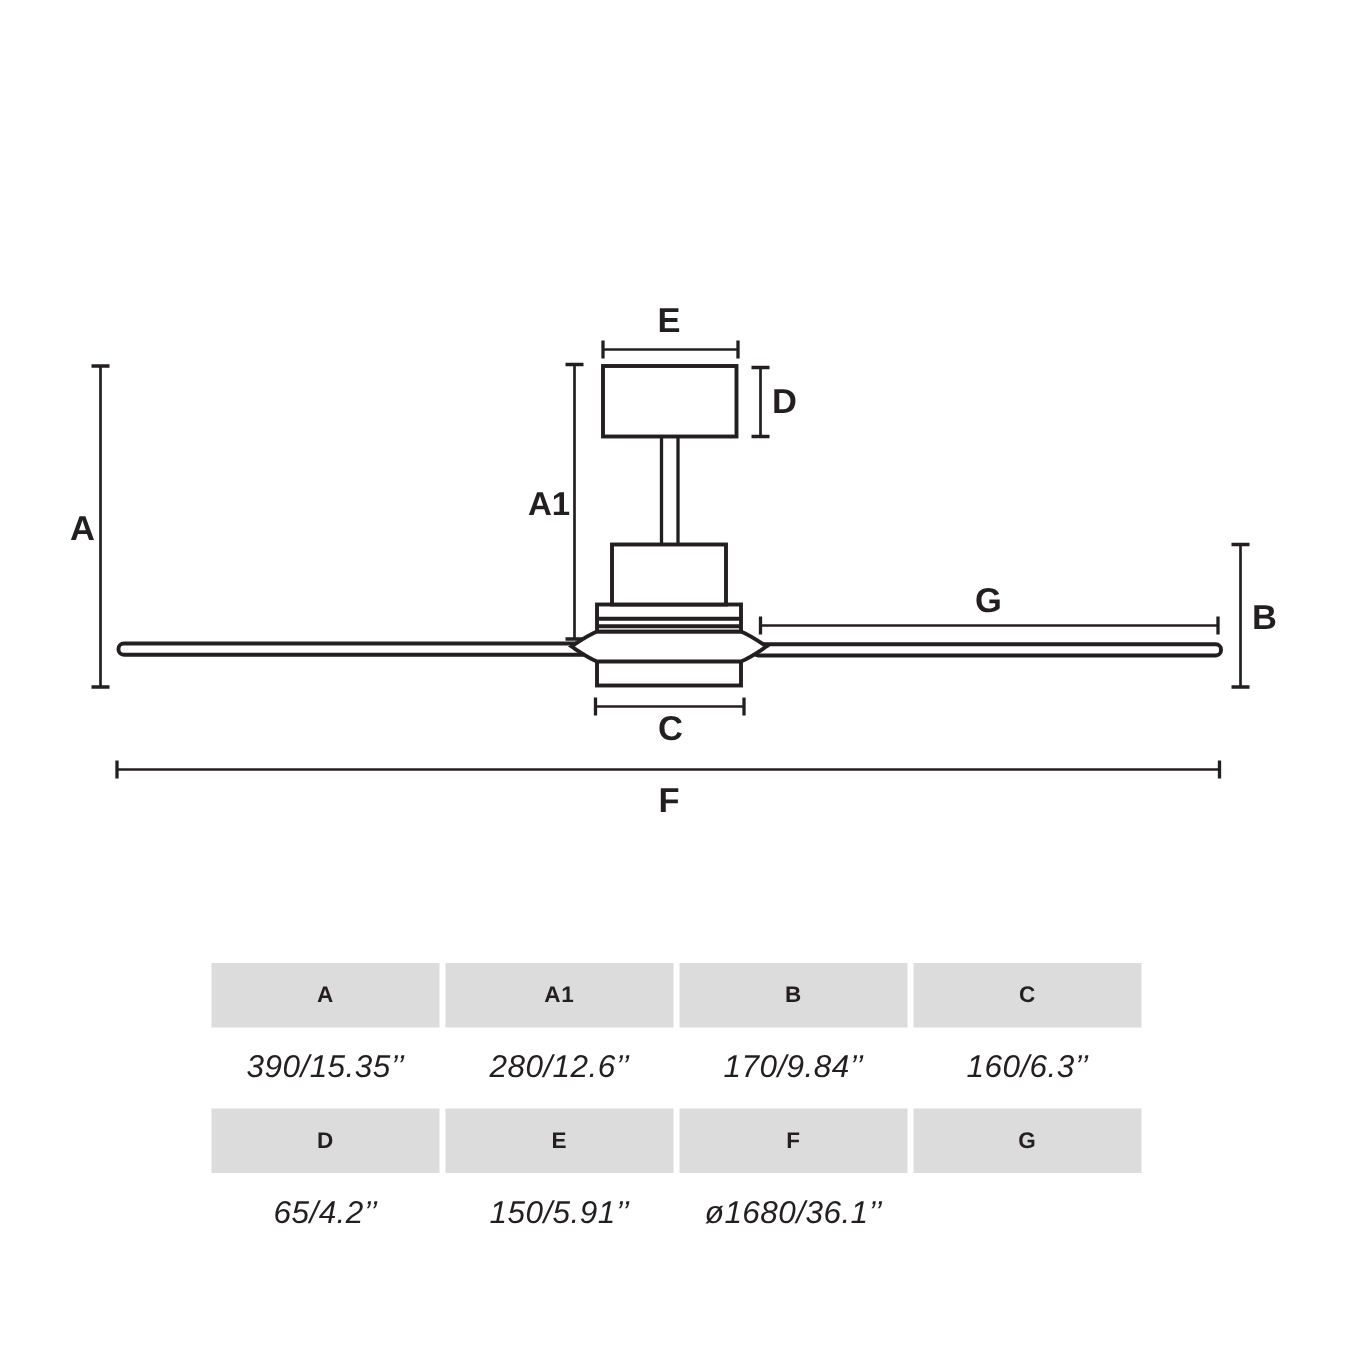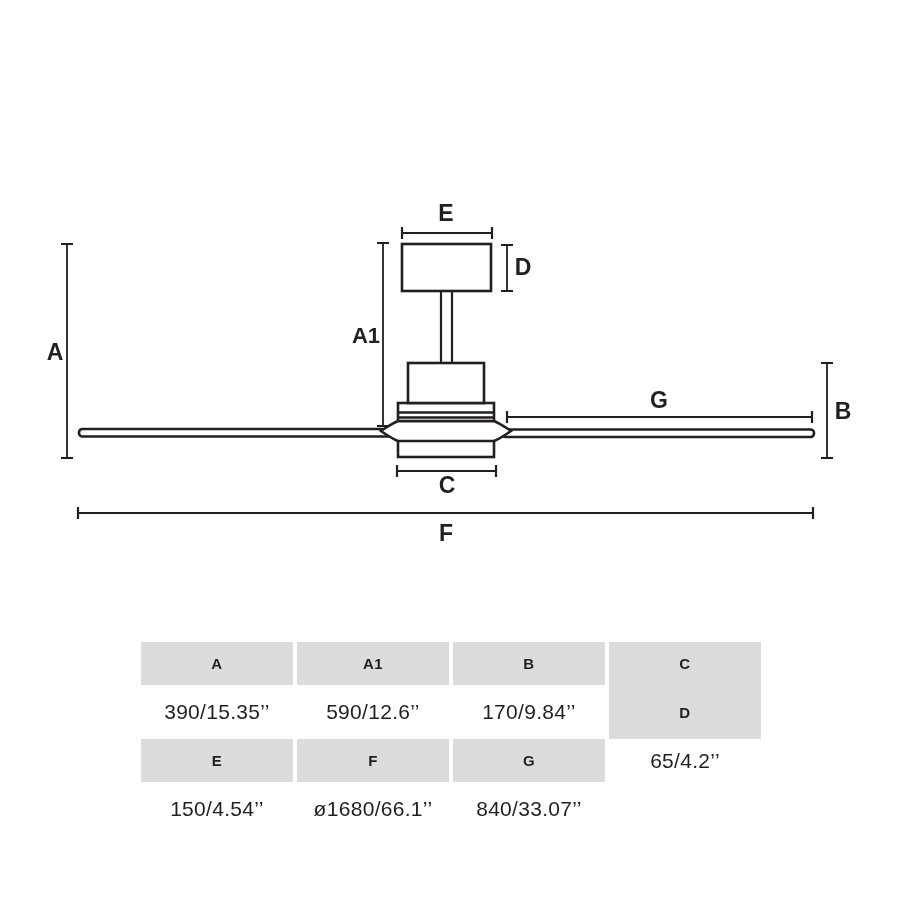--- a/index.html
+++ b/index.html
@@ -21,21 +21,21 @@
     grid-template-rows:43px 54px 43px 54px;
     column-gap:4px;
   }
   .th{
     background:#dcdcdc;
     display:flex;align-items:center;justify-content:center;
     font-size:15px;font-weight:bold;letter-spacing:0.5px;
   }
   .td{
     display:flex;align-items:center;justify-content:center;
-    font-size:21px;font-weight:normal;letter-spacing:0.3px;
+    font-size:21px;font-weight:normal;letter-spacing:0.3px;font-style:italic;
   }
 </style>
 </head>
 <body>
 
 <div class="stage">
   <svg width="900" height="900" viewBox="0 0 900 900">
 
     <g stroke="#231f20" stroke-width="1.8" fill="none">
 
@@ -97,26 +97,26 @@
 
   
   <div class="dim-table">
 
     <div class="th">A</div>
     <div class="th">A1</div>
     <div class="th">B</div>
     <div class="th">C</div>
 
     <div class="td">390/15.35’’</div>
-    <div class="td">590/12.6’’</div>
+    <div class="td">280/12.6’’</div>
     <div class="td">170/9.84’’</div>
+    <div class="td">160/6.3’’</div>
 
     <div class="th">D</div>
     <div class="th">E</div>
     <div class="th">F</div>
     <div class="th">G</div>
 
     <div class="td">65/4.2’’</div>
-    <div class="td">150/4.54’’</div>
-    <div class="td">ø1680/66.1’’</div>
-    <div class="td">840/33.07’’</div>
+    <div class="td">150/5.91’’</div>
+    <div class="td">ø1680/36.1’’</div>
   </div>
 </div>
 
 </body></html>

